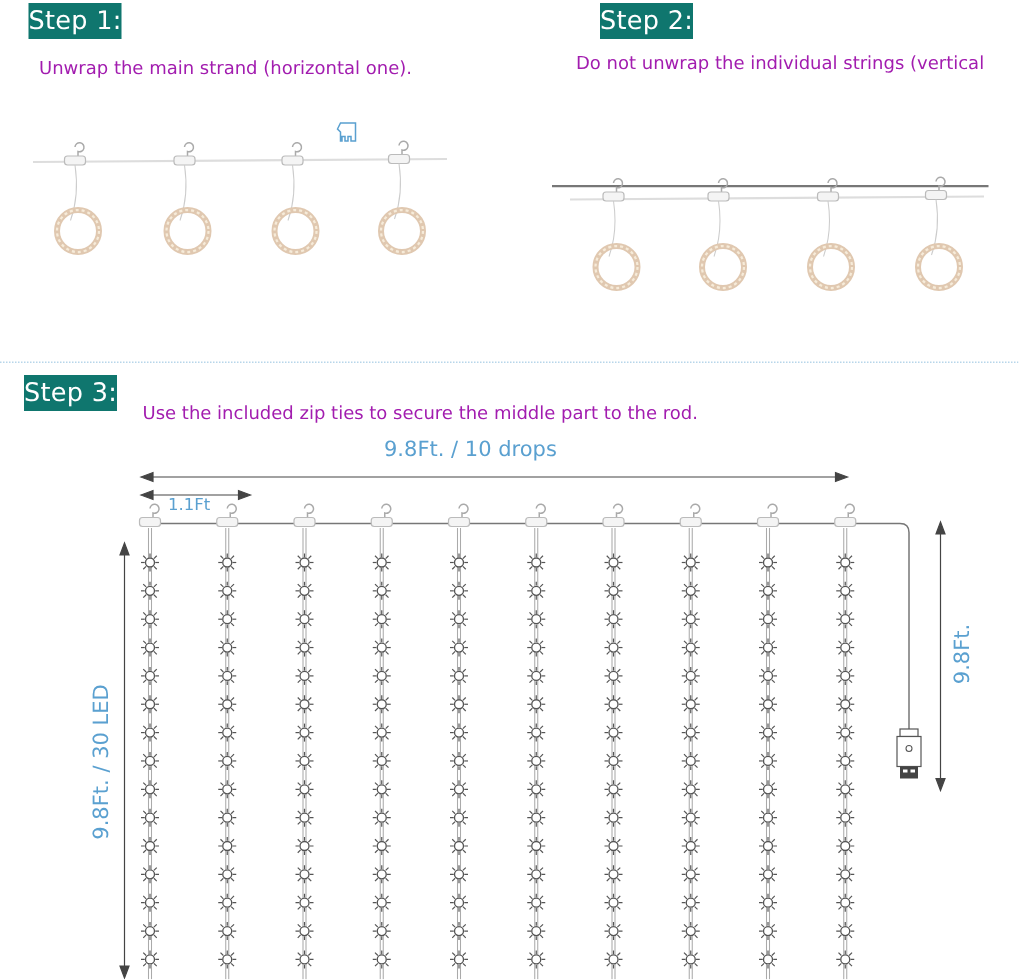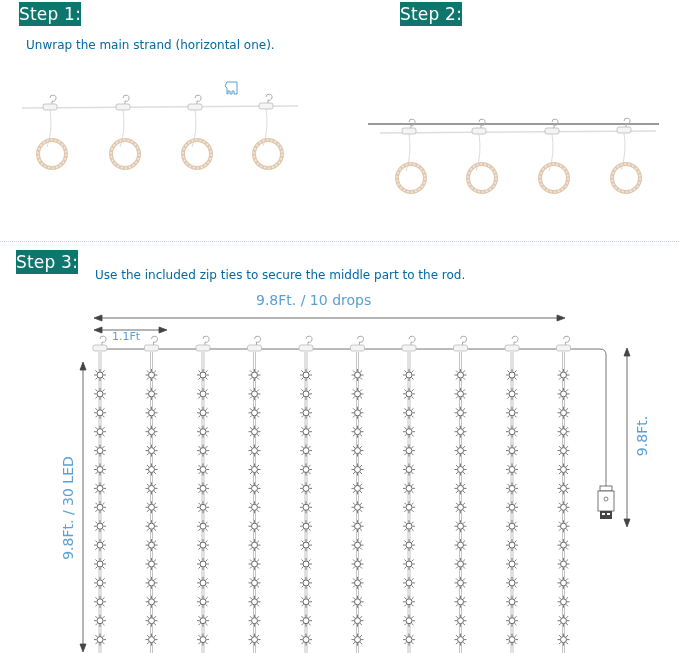--- a/index.html
+++ b/index.html
@@ -1,30 +1,31 @@
 <!DOCTYPE html>
 <html><head>
 <meta charset="utf-8">
 <style>
   html,body{margin:0;padding:0;background:#fff;}
   body{width:679px;height:653px;position:relative;overflow:hidden;font-family:"DejaVu Sans","Liberation Sans",sans-serif;}
   .badge{position:absolute;background:#0f766e;color:#fff;font-size:17px;line-height:24px;padding:0 0;letter-spacing:0.2px;}
-  .txt{position:absolute;color:#0369a1;font-size:12px;line-height:19px;}
+  .txt{position:absolute;color:#a21caf;font-size:12px;line-height:19px;}
   .dim{position:absolute;color:#5aa0d0;font-size:14px;}
   .divider{position:absolute;left:0;top:241px;width:679px;border-top:1px dotted #b7d6ea;}
   svg{position:absolute;left:0;top:0;}
 </style>
 </head>
 <body>
 
 <div class="badge" style="left:19px;top:2px;">Step 1:</div>
 <div class="txt" style="left:26px;top:36px;">Unwrap the main strand (horizontal one).</div>
 
 <div class="badge" style="left:376px;top:2px;margin-left:24px;">Step 2:</div>
 <div class="txt" style="left:384px;top:33px;">
+  <div>Do not unwrap the individual strings (vertical</div>
 </div>
 
 <div class="divider"></div>
 
 <div class="badge" style="left:16px;top:250px;">Step 3:</div>
 <div class="txt" style="left:95px;top:266px;">Use the included zip ties to secure the middle part to the rod.</div>
 
 <div class="dim" style="left:256px;top:292px;">9.8Ft. / 10 drops</div>
 <div class="dim" style="left:112px;top:330px;font-size:11px;">1.1Ft</div>
 <div class="dim" style="left:68px;top:508px;transform:translate(-50%,-50%) rotate(-90deg);white-space:nowrap;">9.8Ft. / 30 LED</div>

